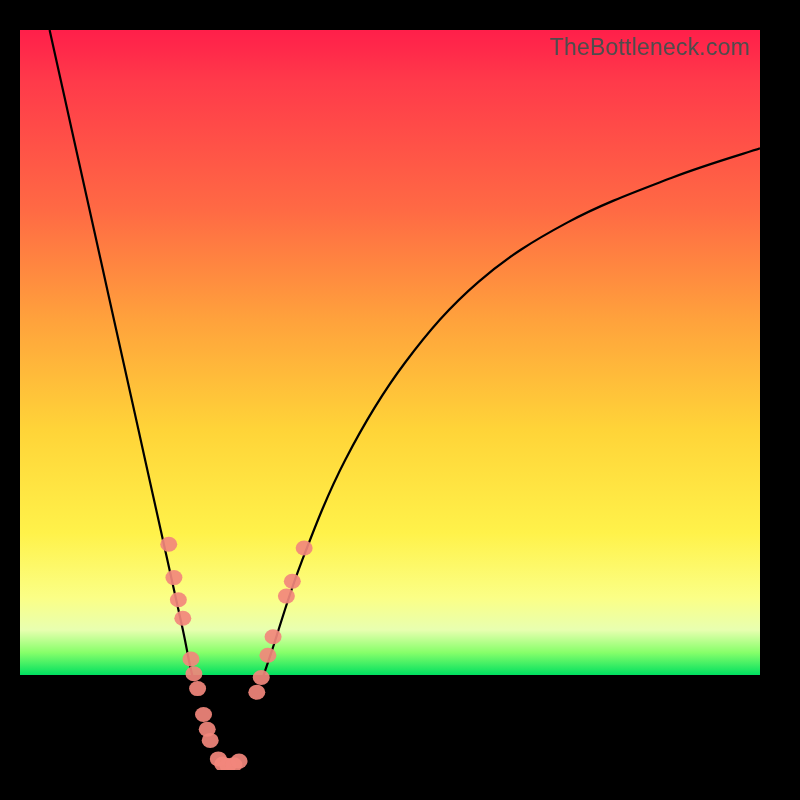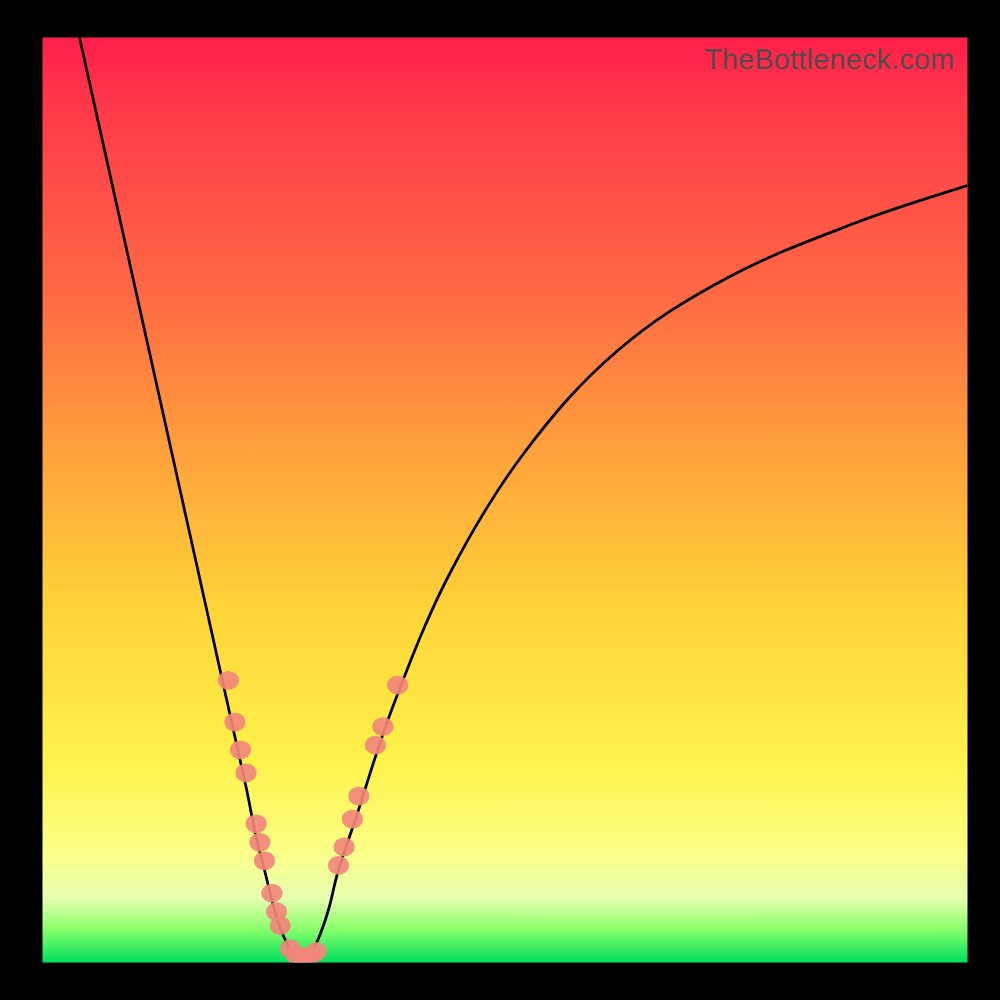--- a/index.html
+++ b/index.html
@@ -11,24 +11,24 @@
     font-family: Arial, Helvetica, sans-serif;
   }
   .frame {
     width: 800px;
     height: 800px;
     background: #000;
     position: relative;
   }
   .plot-area {
     position: absolute;
-    left: 34px;
+    left: 20px;
     top: 30px;
     width: 740px;
-    height: 740px;
+    height: 645px;
     
     background: linear-gradient(
       to bottom,
       #ff1f4a 0%,
       #ff3a4a 8%,
       #ff6a44 28%,
       #ffa23c 45%,
       #ffd438 62%,
       #fff24a 78%,
       #fbff86 88%,

